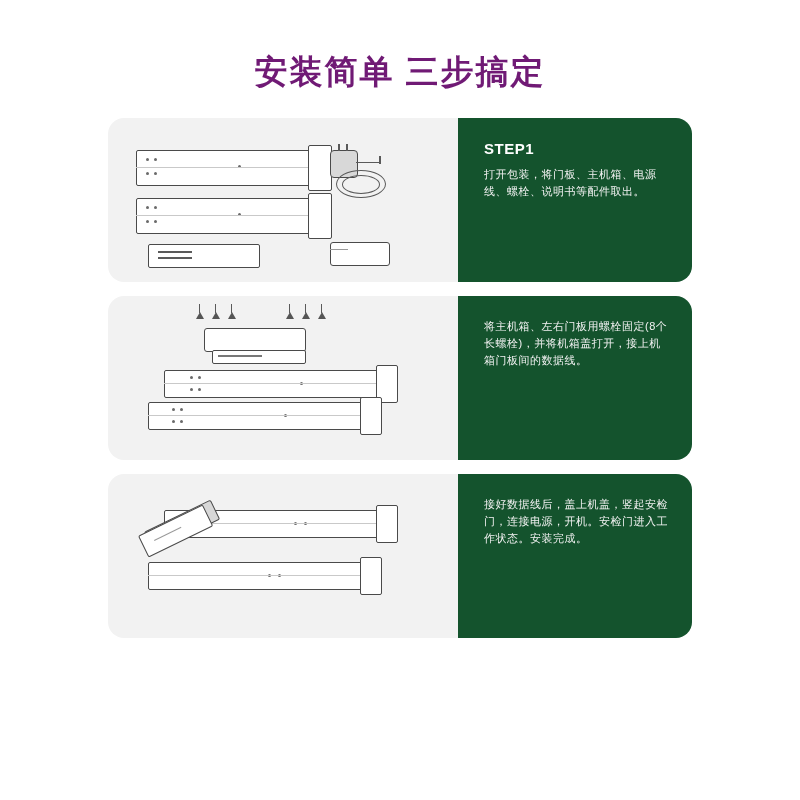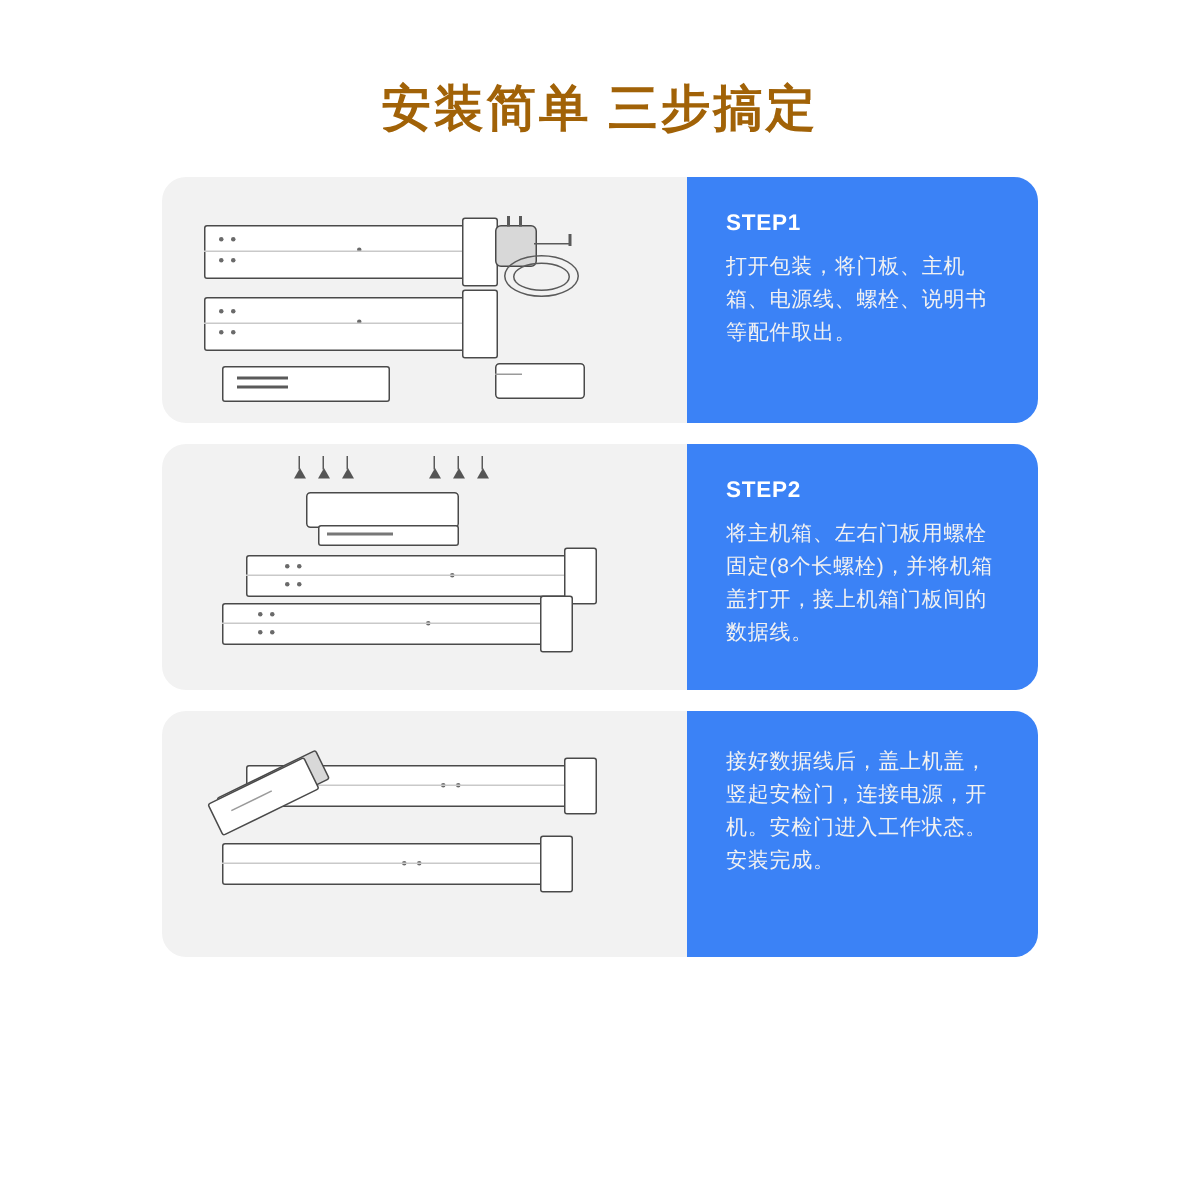--- a/index.html
+++ b/index.html
@@ -21,21 +21,21 @@
     background: #ffffff;
   }
   .header {
     padding-top: 52px;
     text-align: center;
   }
   .title {
     font-size: 33px;
     font-weight: bold;
     letter-spacing: 2px;
-    color: #a16207;
+    color: #701a75;
     line-height: 1.2;
   }
   .subtitle {
     margin-top: 20px;
     font-size: 15.5px;
     color: #3a3a3a;
     letter-spacing: 1px;
   }
   .steps {
     margin-top: 26px;
@@ -49,35 +49,35 @@
   }
   .step-illus {
     width: 350px;
     background: #f2f2f2;
     border-top-left-radius: 16px;
     border-bottom-left-radius: 16px;
     position: relative;
   }
   .step-text {
     flex: 1;
-    background: #3b82f6;
+    background: #14532d;
     border-top-right-radius: 16px;
     border-bottom-right-radius: 16px;
     color: #ffffff;
     padding: 22px 20px 0 26px;
     box-sizing: border-box;
   }
   .step-label {
     font-size: 15px;
     font-weight: bold;
     letter-spacing: 0.5px;
     margin-bottom: 9px;
   }
   .step-desc {
-    font-size: 14px;
+    font-size: 11px;
     line-height: 1.58;
     letter-spacing: 0.5px;
     color: #f2f2f2;
   }
 
   
   .rail {
     position: absolute;
     background: #ffffff;
     border: 1.5px solid #4a4a4a;
@@ -209,21 +209,20 @@
         <div class="rail" style="left:40px; top:106px; width:215px; height:26px;"></div>
         <div class="rail-end" style="left:252px; top:101px; width:20px; height:36px;"></div>
         <div class="dot" style="left:64px; top:112px;"></div>
         <div class="dot" style="left:72px; top:112px;"></div>
         <div class="dot" style="left:64px; top:124px;"></div>
         <div class="dot" style="left:72px; top:124px;"></div>
         <div class="dot" style="left:176px; top:118px;"></div>
         <div class="line" style="left:40px; top:119px; width:212px; height:1px; background:#c9c9c9;"></div>
       </div>
       <div class="step-text">
-        <div class="step-label">STEP2</div>
         <div class="step-desc">将主机箱、左右门板用螺栓固定(8个长螺栓)，并将机箱盖打开，接上机箱门板间的数据线。</div>
       </div>
     </div>
 
     <div class="step-card">
       <div class="step-illus">
 
         <div class="rail" style="left:56px; top:36px; width:215px; height:26px;"></div>
         <div class="rail-end" style="left:268px; top:31px; width:20px; height:36px;"></div>
         <div class="dot" style="left:186px; top:48px;"></div>

